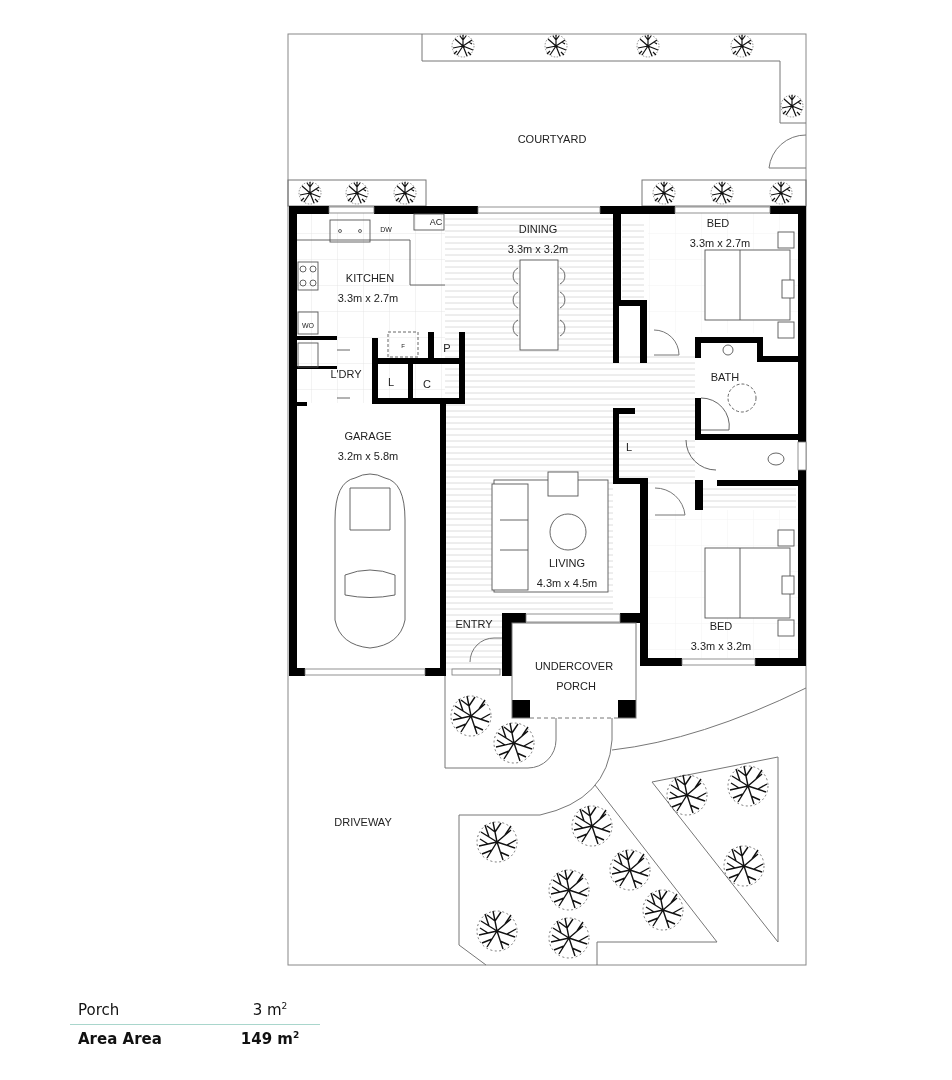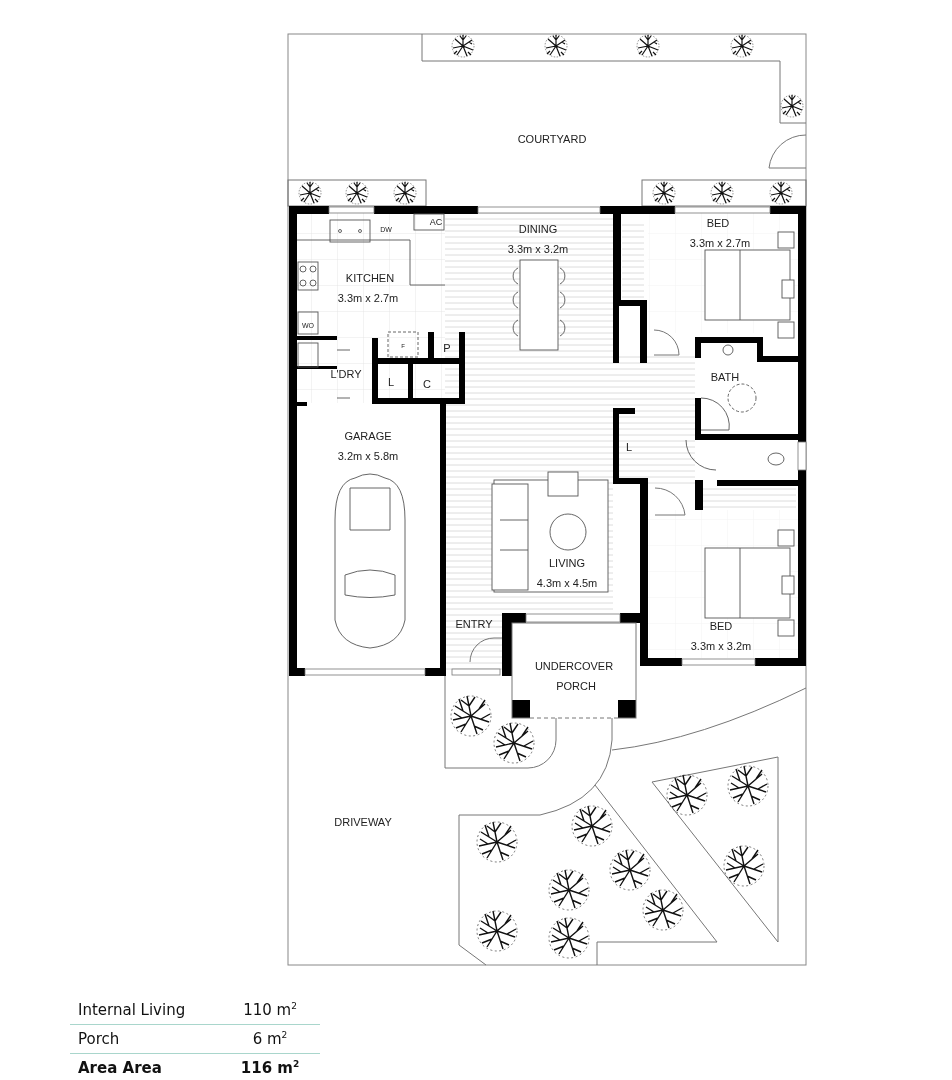--- a/index.html
+++ b/index.html
@@ -234,24 +234,20 @@
     <use href="#tree" x="569" y="938"></use>
     <use href="#tree" x="687" y="795"></use>
       <use href="#tree" x="748" y="786"></use>
     <use href="#tree" x="744" y="866"></use>
   </g>
   <text class="lbl" x="363" y="826">DRIVEWAY</text>
 </svg>
 
 <div class="area-table">
   <div class="area-row">
-    <span class="name">Internal Living</span>
-    <span class="val"><span>110 m</span><sup>2</sup></span>
-  </div>
-  <div class="area-row">
     <span class="name">Porch</span>
-    <span class="val"><span>6 m</span><sup>2</sup></span>
+    <span class="val"><span>3 m</span><sup>2</sup></span>
   </div>
   <div class="area-row">
     <span class="name">Area Area</span>
-    <span class="val"><span>116 m</span><sup>2</sup></span>
+    <span class="val"><span>149 m</span><sup>2</sup></span>
   </div>
 </div>
 
 </body></html>

